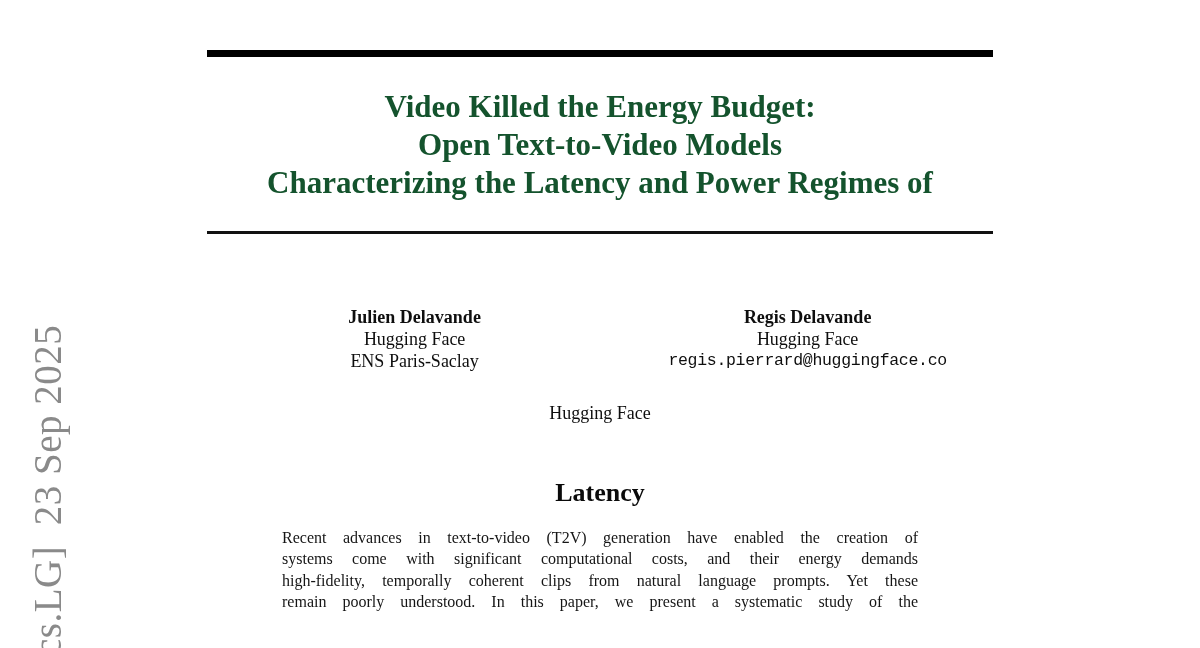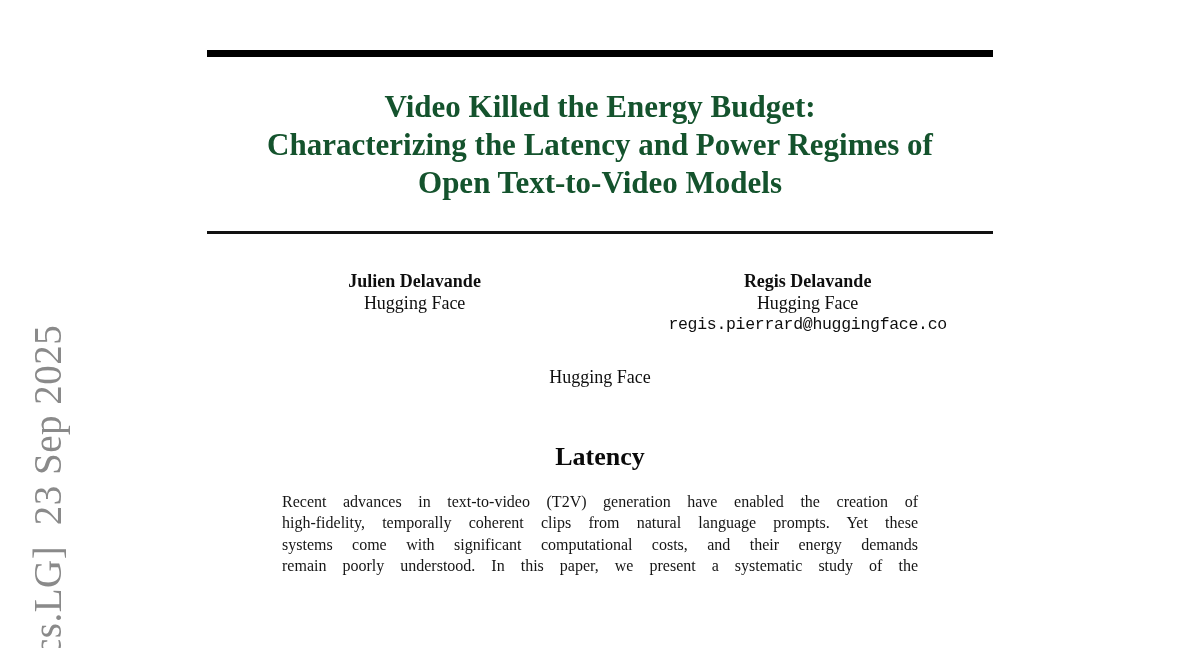--- a/index.html
+++ b/index.html
@@ -47,21 +47,21 @@
   }
   .paper-title {
     margin-top: 31px;
     text-align: center;
     font-weight: bold;
     font-size: 31px;
     line-height: 38px;
     color: #14532d;
   }
   .authors-row {
-    margin-top: 36px;
+    margin-top: 72px;
     display: flex;
   }
   .author-col-left  { flex: 1.12; text-align: center; }
   .author-col-right { flex: 1.00; text-align: center; }
   .author-block { font-size: 18px; line-height: 22px; }
   .author-name { font-weight: bold; }
   .author-email {
     font-family: "Liberation Mono", monospace;
     font-size: 16.5px;
     letter-spacing: -0.3px;
@@ -96,45 +96,46 @@
 <div class="page">
 
   <div class="arxiv-stamp">cs.LG]  23 Sep 2025</div>
 
   <div class="content">
 
     <div class="rule-thick"></div>
 
     <div class="paper-title">
       <div>Video Killed the Energy Budget:</div>
+      <div>Open Text-to-Video Models</div>
       <div>Characterizing the Latency and Power Regimes of</div>
-      <div>Open Text-to-Video Models</div>
     </div>
 
     <div class="rule-thin"></div>
 
     <div class="authors-row">
       <div class="author-col-left author-block">
         <div class="author-name">Julien Delavande</div>
         <div class="author-affiliation">Hugging Face</div>
+        <div class="author-affiliation">ENS Paris-Saclay</div>
       </div>
       <div class="author-col-right author-block">
         <div class="author-name">Regis Delavande</div>
         <div class="author-affiliation">Hugging Face</div>
         <div class="author-email">regis.pierrard@huggingface.co</div>
       </div>
     </div>
 
     <div class="author-center author-block">
       <div class="author-affiliation">Hugging Face</div>
     </div>
 
     <div class="abstract-heading">Latency</div>
 
     <div class="abstract-body">
       <div class="abstract-line">Recent advances in text-to-video (T2V) generation have enabled the creation of</div>
+      <div class="abstract-line">systems come with significant computational costs, and their energy demands</div>
       <div class="abstract-line">high-fidelity, temporally coherent clips from natural language prompts. Yet these</div>
-      <div class="abstract-line">systems come with significant computational costs, and their energy demands</div>
       <div class="abstract-line">remain poorly understood. In this paper, we present a systematic study of the</div>
     </div>
 
   </div>
 </div>
 
 </body></html>

